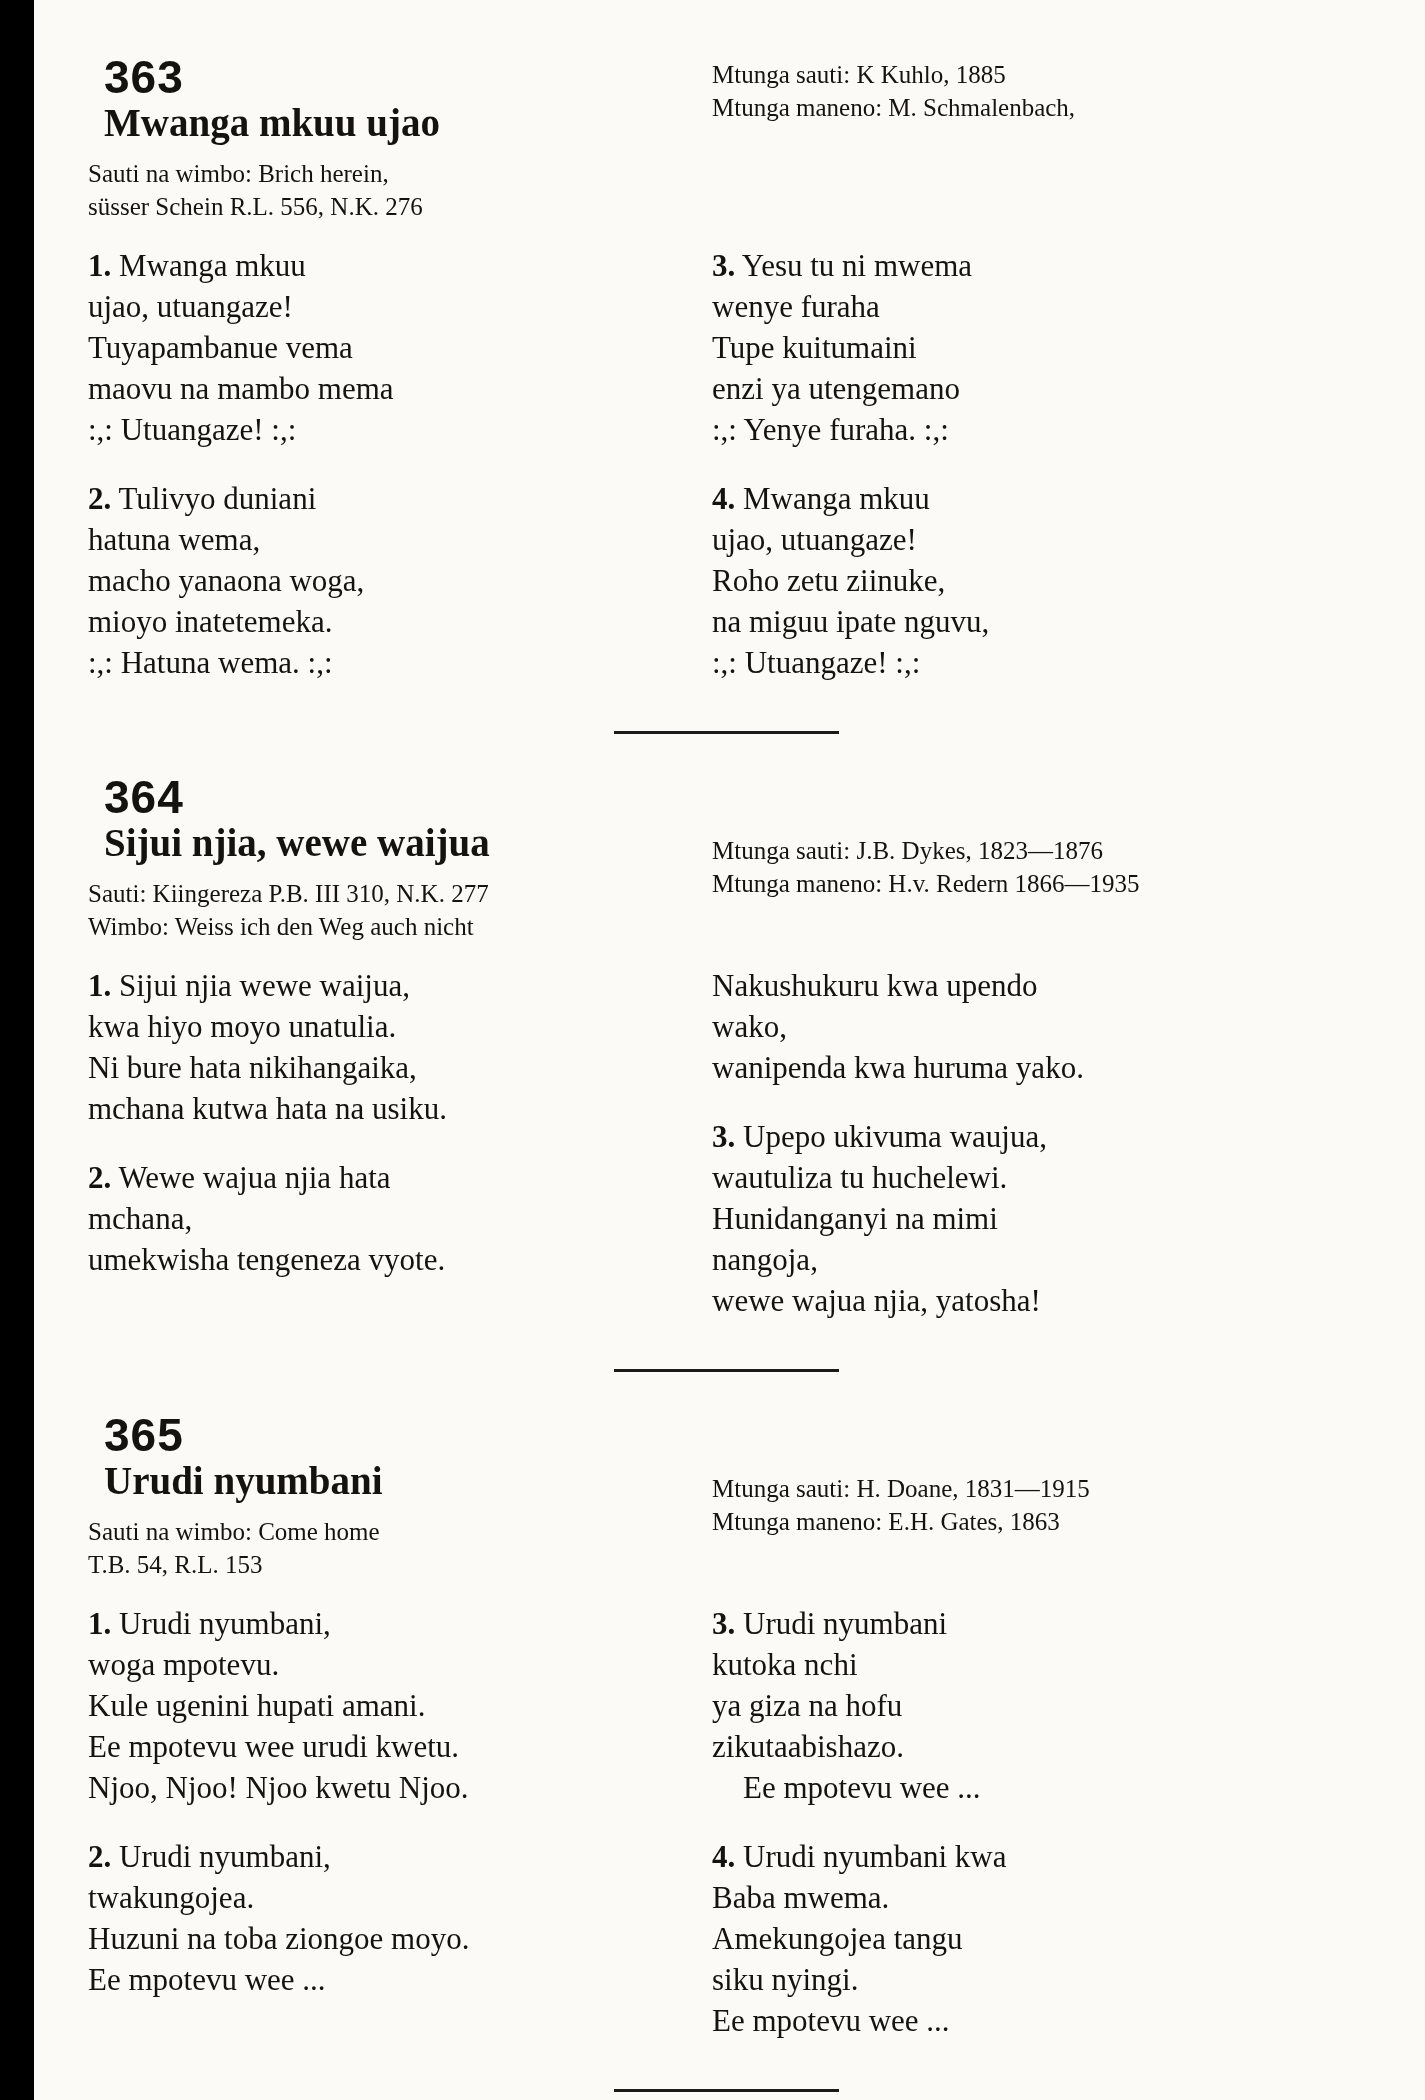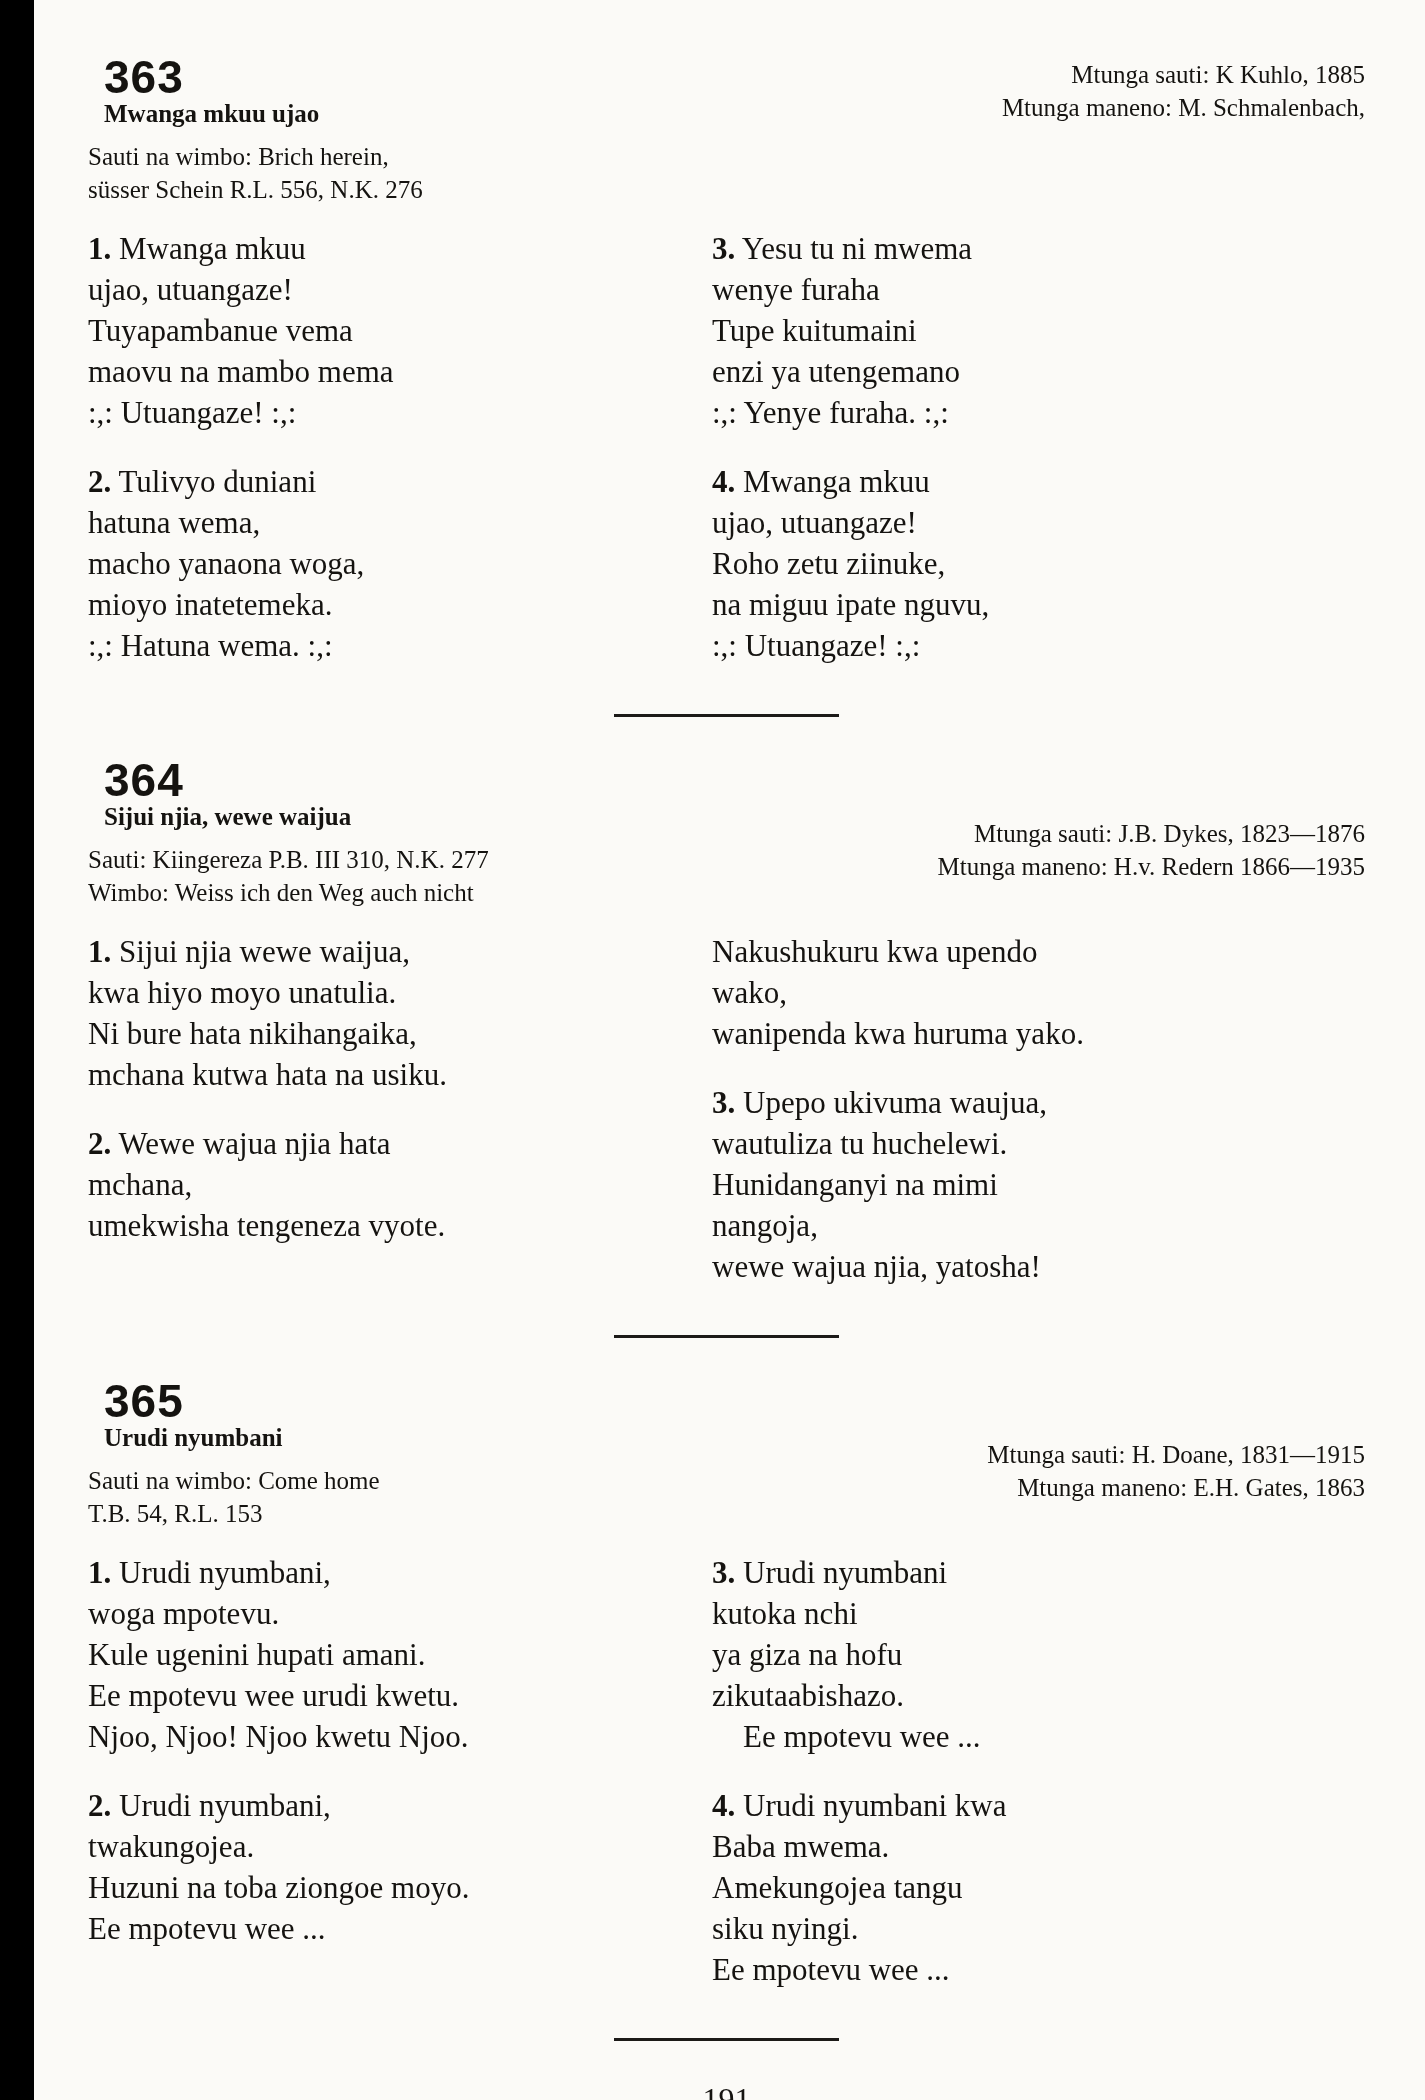--- a/index.html
+++ b/index.html
@@ -19,24 +19,24 @@
     position:absolute;left:34px;top:0;right:0;bottom:0;
     padding:54px 60px 0 54px;
     box-sizing:border-box;
   }
   .hymn-grid{display:grid;grid-template-columns:624px 1fr;}
   .hymn-title-line{margin:0;display:flex;align-items:baseline;white-space:nowrap;flex-direction:column;}
   .hnum{
     font-family:"Liberation Sans", sans-serif;
     font-weight:700;font-size:46px;letter-spacing:1px;line-height:1;
   }
-  .htitle{font-weight:700;font-size:25px;margin-left:16px;}
+  .htitle{font-weight:700;font-size:39px;margin-left:16px;}
   .meta{font-size:25px;line-height:33px;}
   .meta-left{margin-top:12px;}
-  .meta-right{padding-top:60px;text-align:right;}
+  .meta-right{padding-top:60px;}
   #hymns .hymn:first-child .meta-right{padding-top:4px;}
   .verses{margin-top:22px;}
   .vcol{padding-right:20px;}
   .vline{font-size:31px;line-height:41px;white-space:pre-wrap;}
   .vnum{font-weight:700;}
   .stanza{margin-bottom:28px;}
   .divider{
     width:225px;height:3px;background:#1c1a18;
     margin:20px auto 40px auto;
   }

